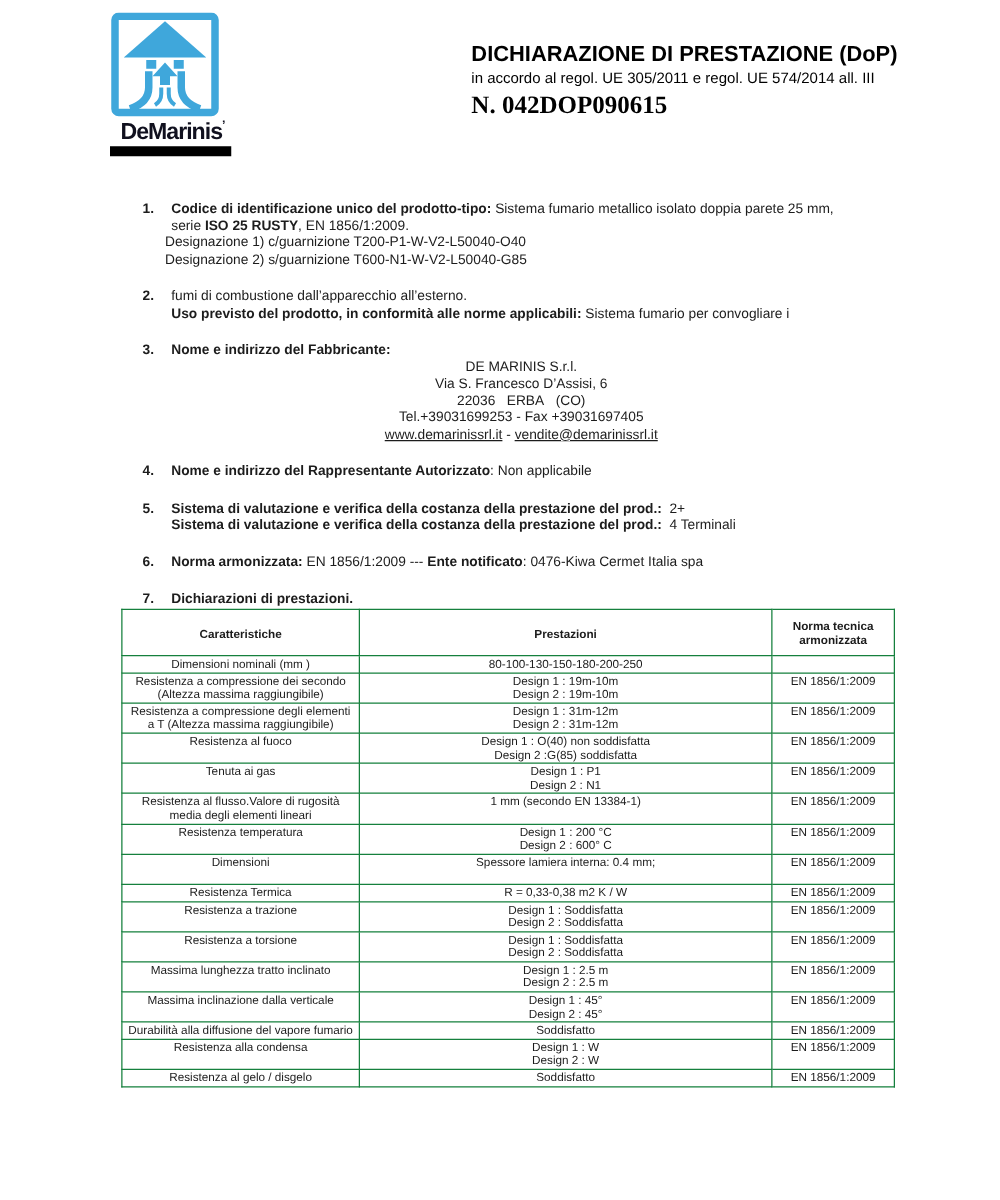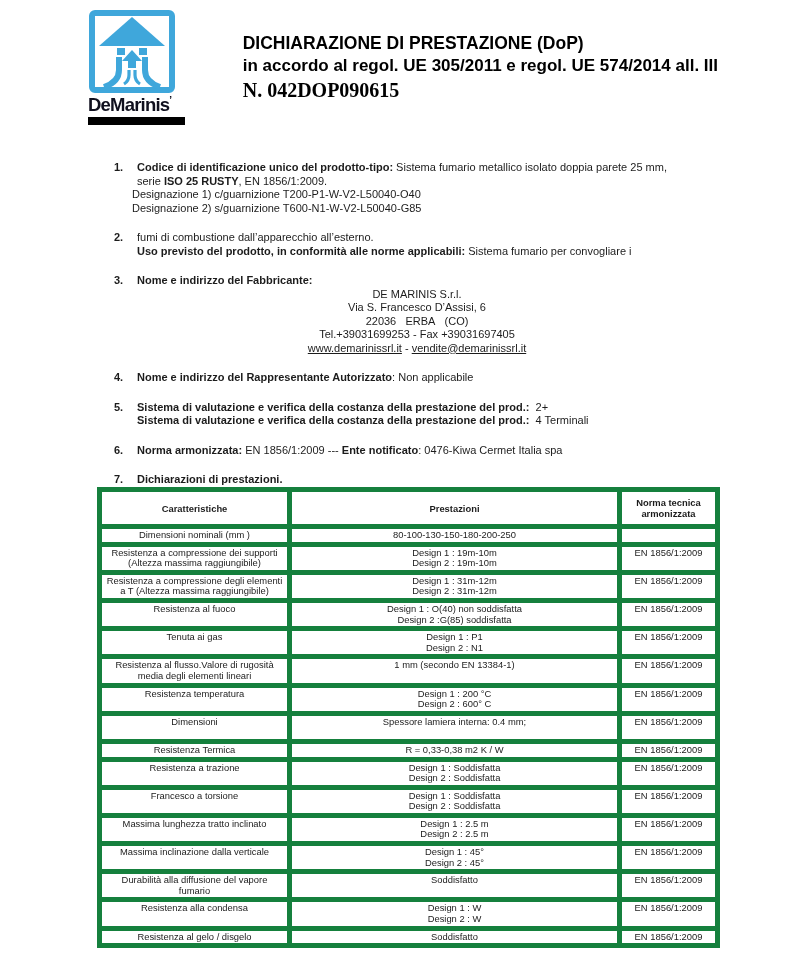--- a/index.html
+++ b/index.html
@@ -1,45 +1,45 @@
 <!DOCTYPE html>
 <html><head>
 <meta charset="utf-8">
 <style>
   * { box-sizing: border-box; margin: 0; padding: 0; }
   html, body { width: 800px; background: #ffffff; }
   body { font-family: "Liberation Sans", sans-serif; color: #1c1c1c; }
   .page { position: relative; width: 800px; height: 960px; background: #ffffff; overflow: hidden; }
 
   
-  .logo { position: absolute; left: 88px; top: 10px; width: 100px; }
+  .logo { position: absolute; left: 88px; top: 10px; width: 100px; text-align: center; }
   .logo svg { display: block; }
   .brand { font-weight: bold; font-size: 18.5px; letter-spacing: -0.8px; color: #10101e; line-height: 1; margin-top: 2px; white-space: nowrap; }
   .brand sup { font-size: 10px; vertical-align: top; }
   .logo-bar { width: 97px; height: 8px; background: #000; margin-top: 2px; }
 
   
   .title-block { position: absolute; top: 33px; right: 82px; text-align: left; color: #000; }
   .doc-title { font-size: 17.5px; font-weight: bold; line-height: 1.2; }
-  .doc-subtitle { font-size: 17px; font-weight: bold; line-height: 1.25; margin-top: 1px; }
+  .doc-subtitle { font-size: 12px; font-weight: normal; line-height: 1.25; margin-top: 1px; }
   .doc-number { font-size: 20px; font-weight: bold; margin-top: 3px; font-family: Liberation Serif, serif; }
 
   
   .list { position: absolute; top: 161px; left: 114px; width: 606px; font-size: 11px; line-height: 13.5px; }
   .item { display: flex; margin-bottom: 16px; }
   .num { width: 23px; flex: none; font-weight: bold; }
   .itext { flex: 1; }
   b { font-weight: bold; }
   .outdent { margin-left: -5px; }
   .addr { width: 560px; text-align: center; }
   a.doclink { color: inherit; text-decoration: underline; cursor: pointer; }
 
   
   .dop-table { position: absolute; top: 487px; left: 97px; border-collapse: collapse; table-layout: fixed; width: 618px; }
-  .dop-table th, .dop-table td { border: 5px solid #15803d; text-align: center; vertical-align: top; font-size: 9.4px; padding: 1px 3px; color: #1c1c1c; margin-top: 35px; }
+  .dop-table th, .dop-table td { border: 1px solid #15803d; text-align: center; vertical-align: top; font-size: 9.4px; padding: 1px 3px; color: #1c1c1c; margin-top: 35px; }
   .dop-table th { font-weight: bold; height: 37px; vertical-align: middle; line-height: 11px; }
   .dop-table td { line-height: 10.6px; }
   .col-feature { width: 190px; }
   .col-perf { width: 330px; }
   .col-norm { width: 98px; }
 </style>
 </head>
 <body>
 
 <div class="page">
@@ -148,21 +148,21 @@
     </thead>
     <tbody>
         <tr>
           <td>Dimensioni nominali (mm )</td>
           <td>
             <div>80-100-130-150-180-200-250</div>
           </td>
           <td></td>
         </tr>
         <tr>
-          <td>Resistenza a compressione dei supporti (Altezza massima raggiungibile)</td>
+          <td>Resistenza a compressione dei secondo (Altezza massima raggiungibile)</td>
           <td>
             <div>Design 1 : 19m-10m</div>
             <div>Design 2 : 19m-10m</div>
           </td>
           <td>EN 1856/1:2009</td>
         </tr>
         <tr>
           <td>Resistenza a compressione degli elementi a T (Altezza massima raggiungibile)</td>
           <td>
             <div>Design 1 : 31m-12m</div>
@@ -218,21 +218,21 @@
         </tr>
         <tr>
           <td>Resistenza a trazione</td>
           <td>
             <div>Design 1 : Soddisfatta</div>
             <div>Design 2 : Soddisfatta</div>
           </td>
           <td>EN 1856/1:2009</td>
         </tr>
         <tr>
-          <td>Francesco a torsione</td>
+          <td>Resistenza a torsione</td>
           <td>
             <div>Design 1 : Soddisfatta</div>
             <div>Design 2 : Soddisfatta</div>
           </td>
           <td>EN 1856/1:2009</td>
         </tr>
         <tr>
           <td>Massima lunghezza tratto inclinato</td>
           <td>
             <div>Design 1 : 2.5 m</div>

